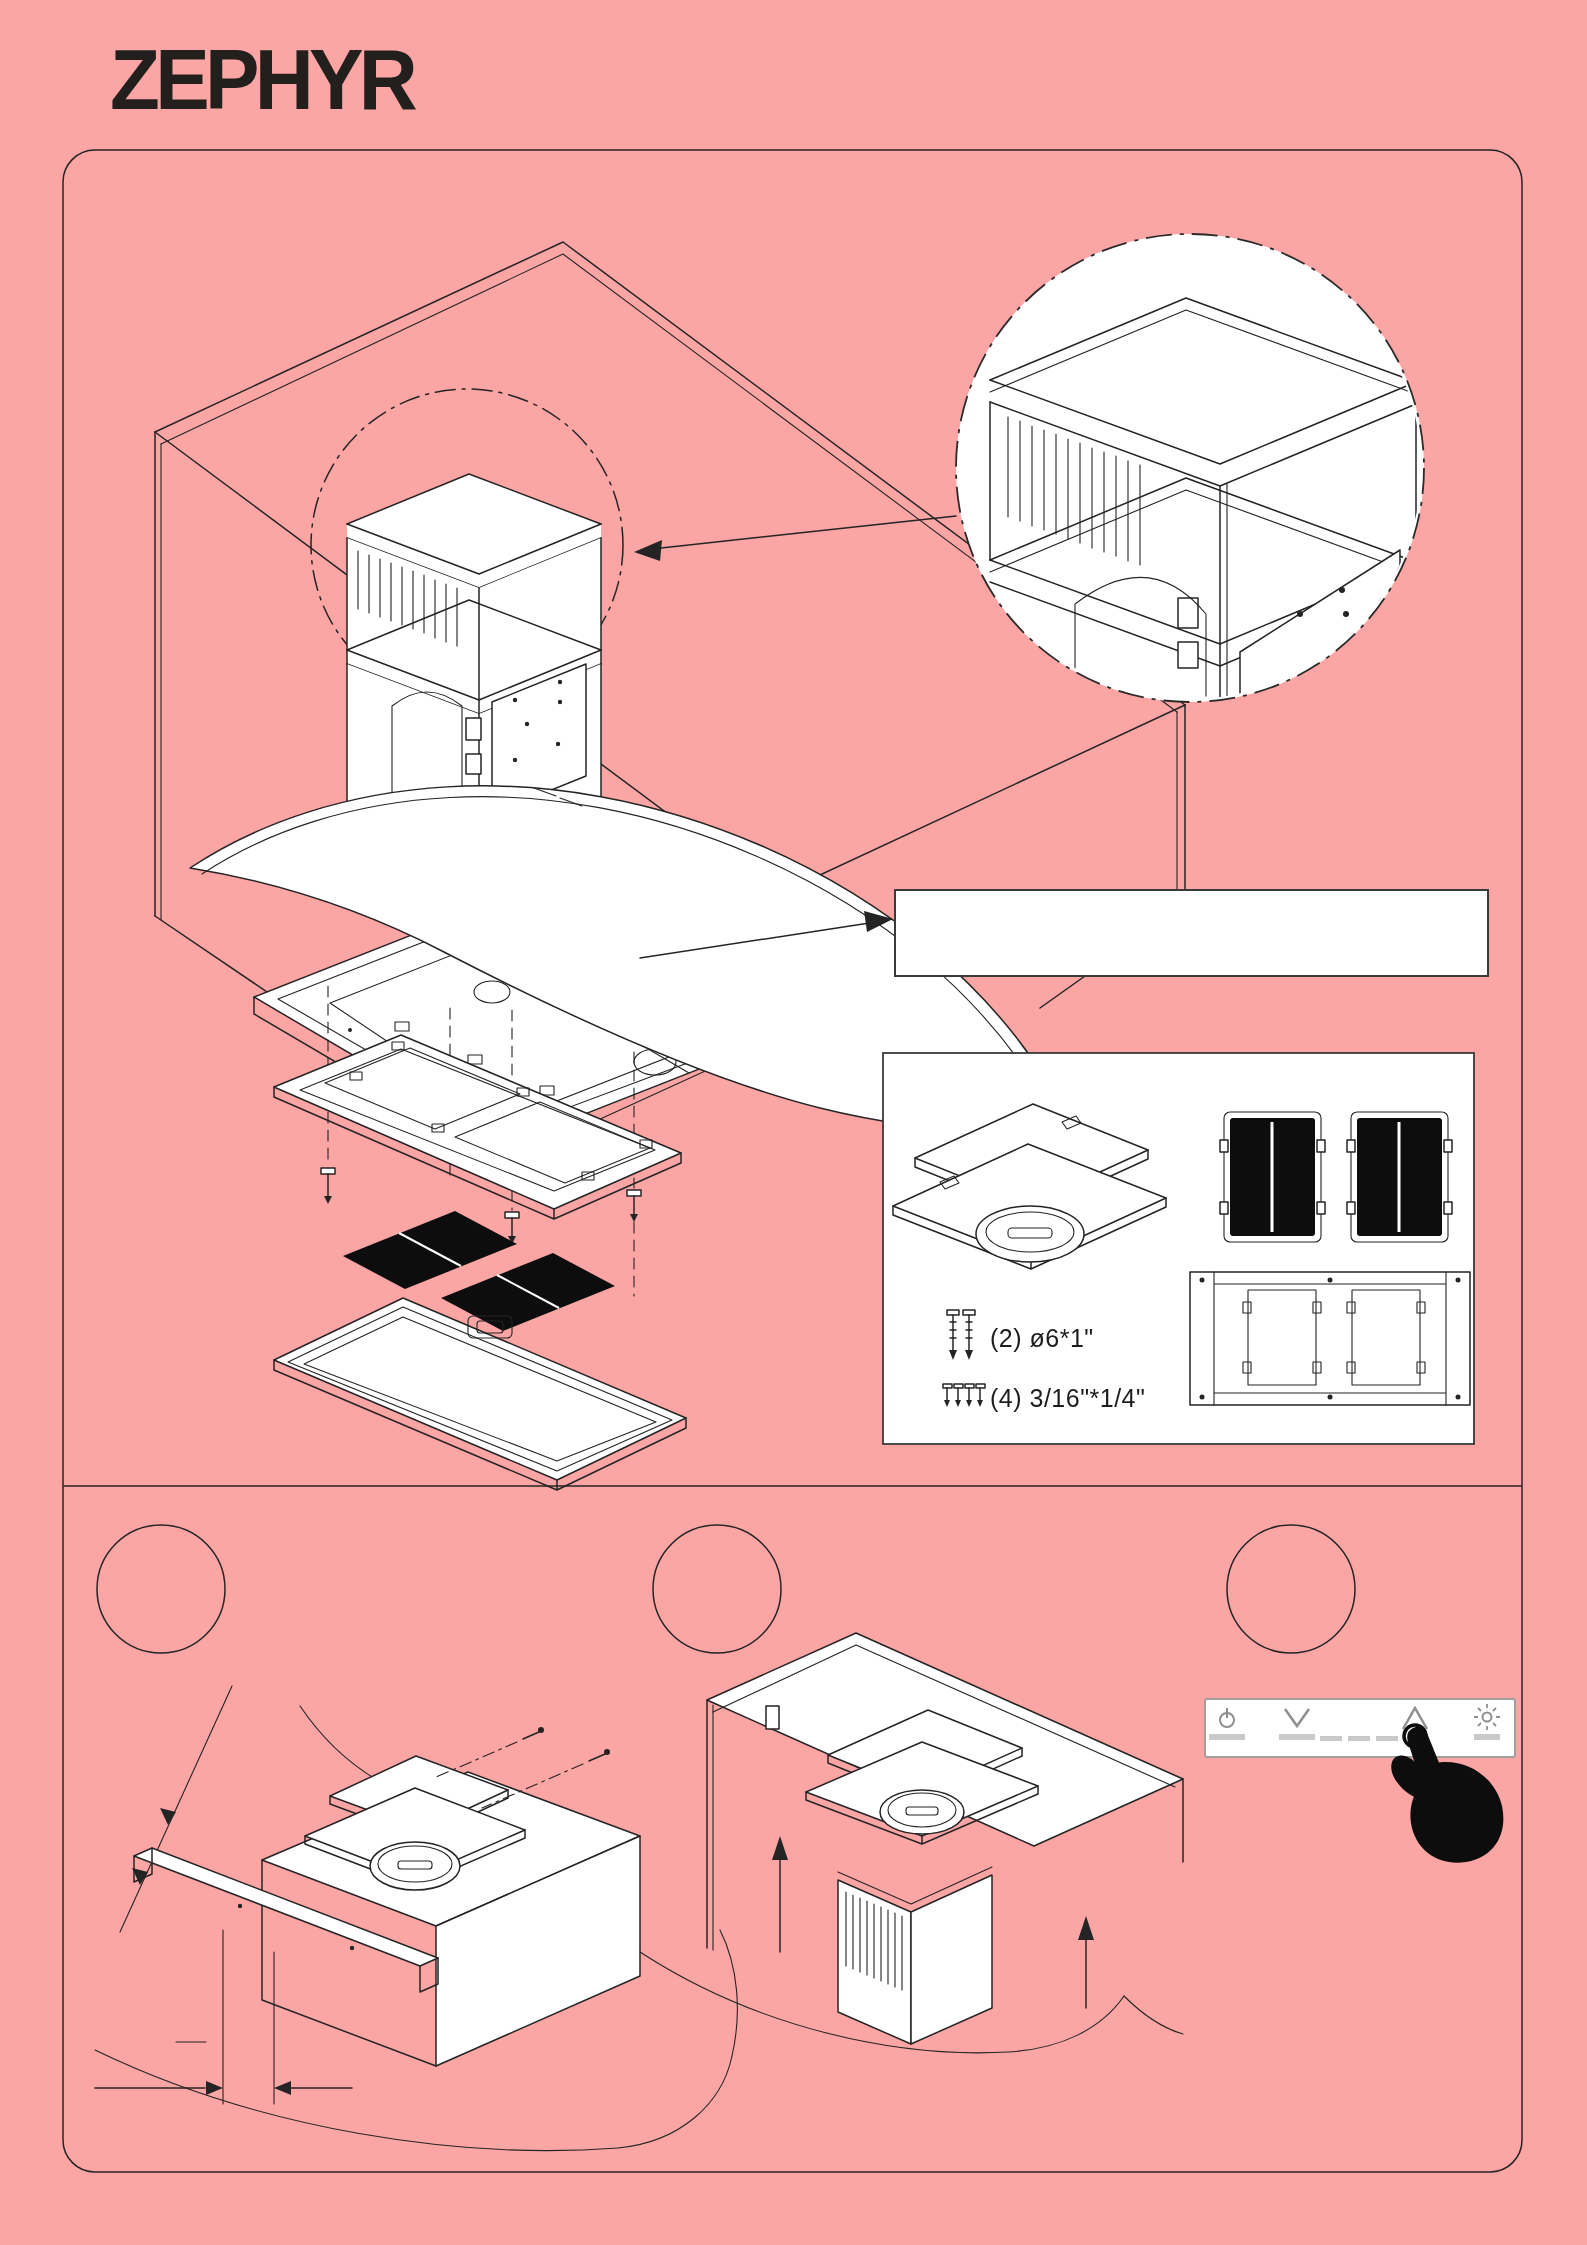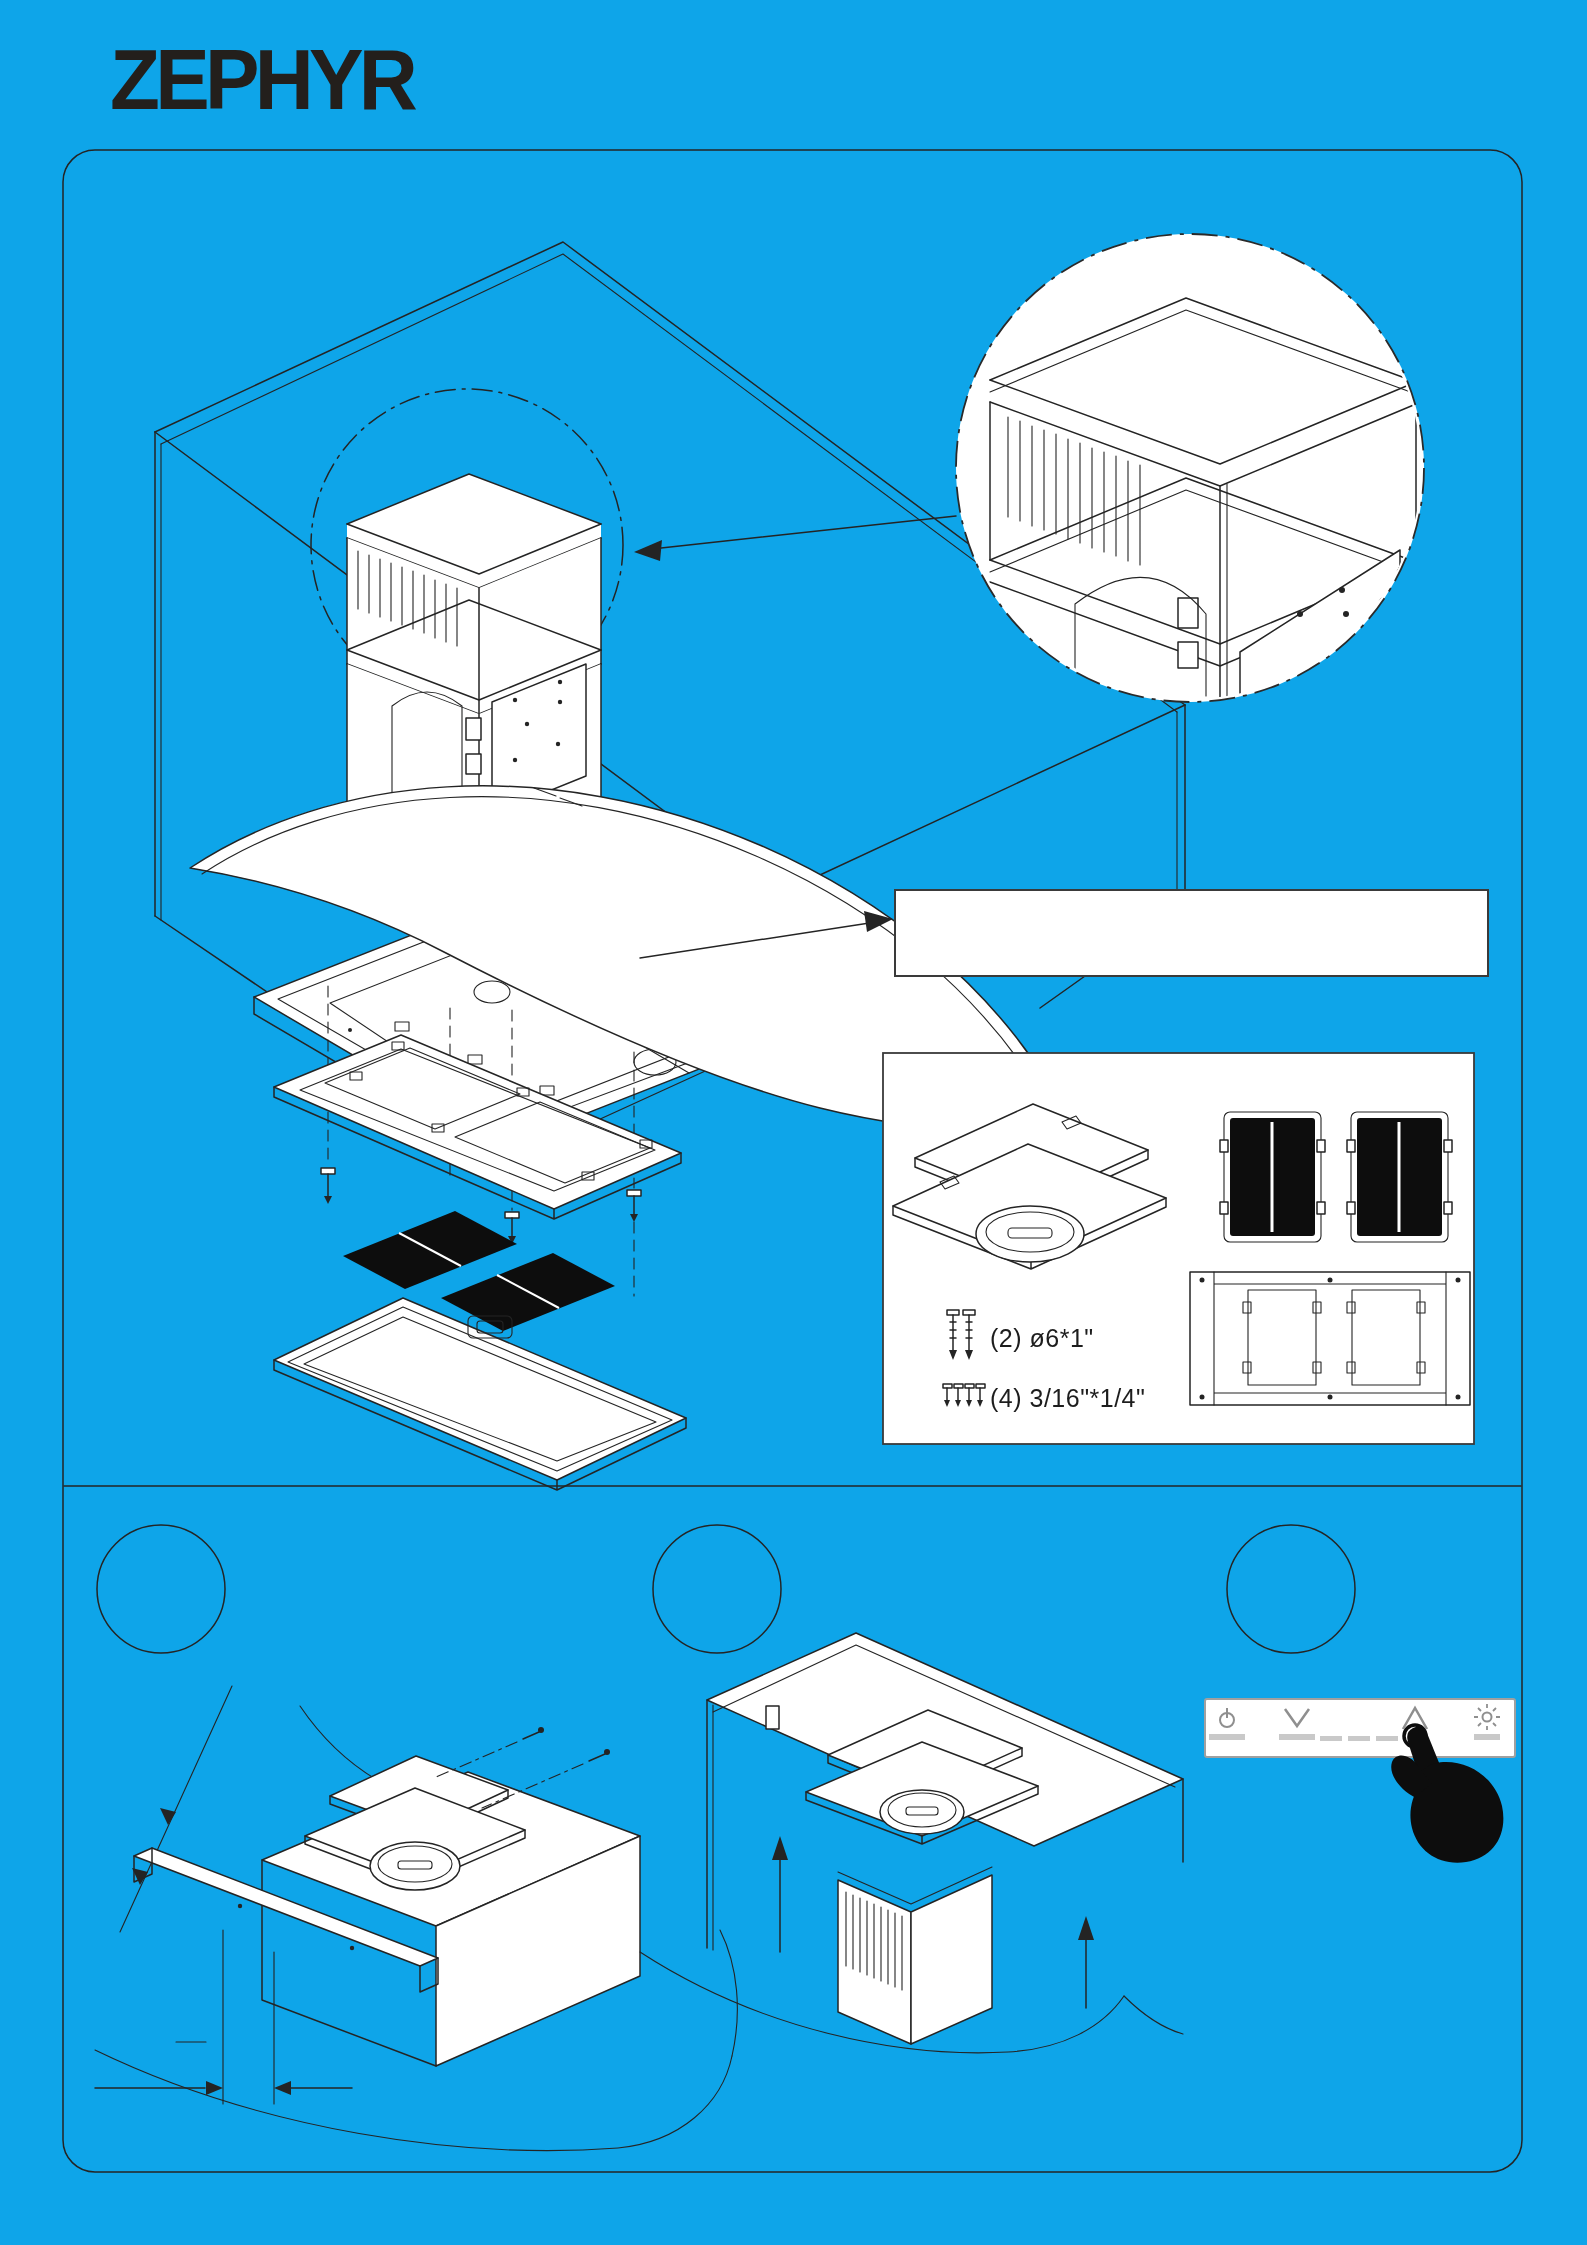--- a/index.html
+++ b/index.html
@@ -1,16 +1,16 @@
 <!DOCTYPE html>
 <html><head>
 <meta charset="utf-8">
 <style>
   html,body{margin:0;padding:0;background:#fff;}
-  #page{position:relative;width:1587px;height:2245px;background:#0ea5e9;overflow:hidden;
+  #page{position:relative;width:1587px;height:2245px;background:#fca5a5;overflow:hidden;
         font-family:"Liberation Sans",sans-serif;}
   #brand{position:absolute;left:110px;top:36px;font-size:86px;font-weight:700;
          letter-spacing:-5px;color:#231f1c;line-height:1;transform:scaleX(.95);
          transform-origin:left top;}
   #art{position:absolute;left:0;top:0;}
   .ln{fill:none;stroke:#242424;stroke-width:1.5;stroke-linejoin:round;stroke-linecap:round;}
   .th{fill:none;stroke:#242424;stroke-width:1.1;stroke-linejoin:round;stroke-linecap:round;}
   .wf{fill:#ffffff;stroke:#242424;stroke-width:1.5;stroke-linejoin:round;}
   .ws{fill:#ffffff;stroke:none;}
   .bk{fill:#0d0d0d;stroke:none;}

